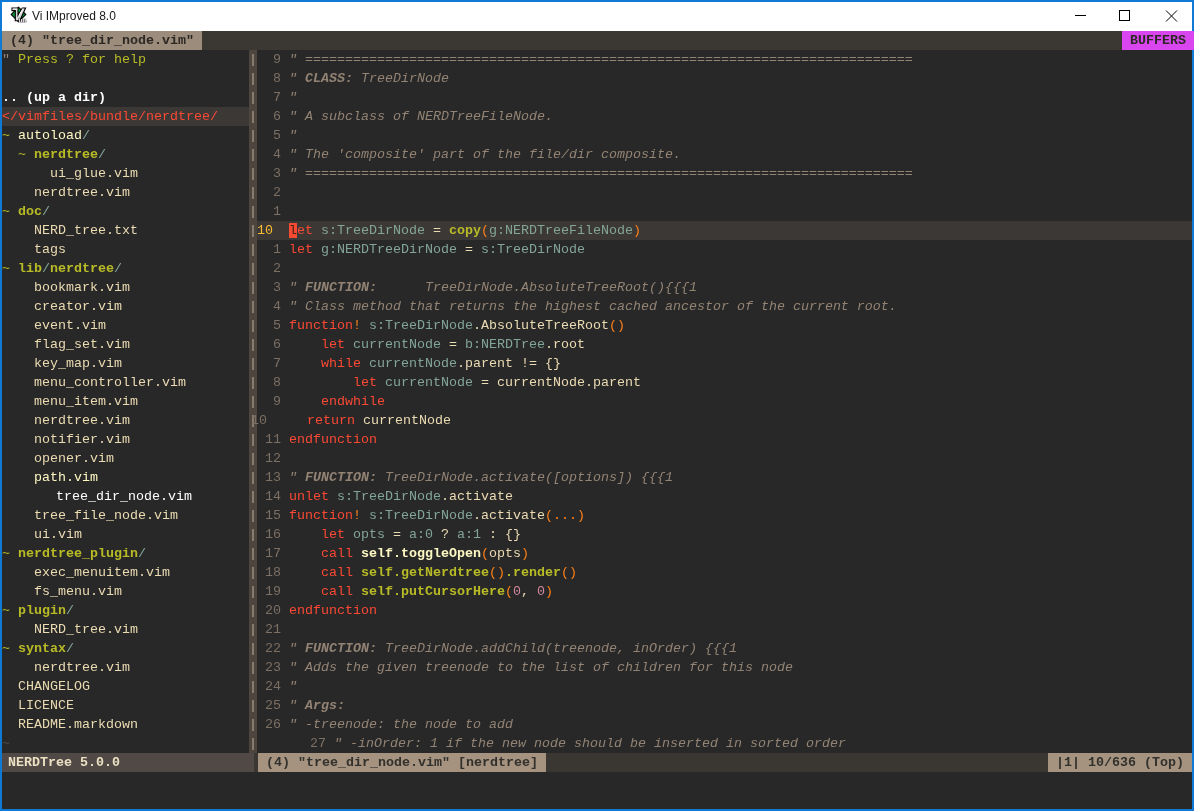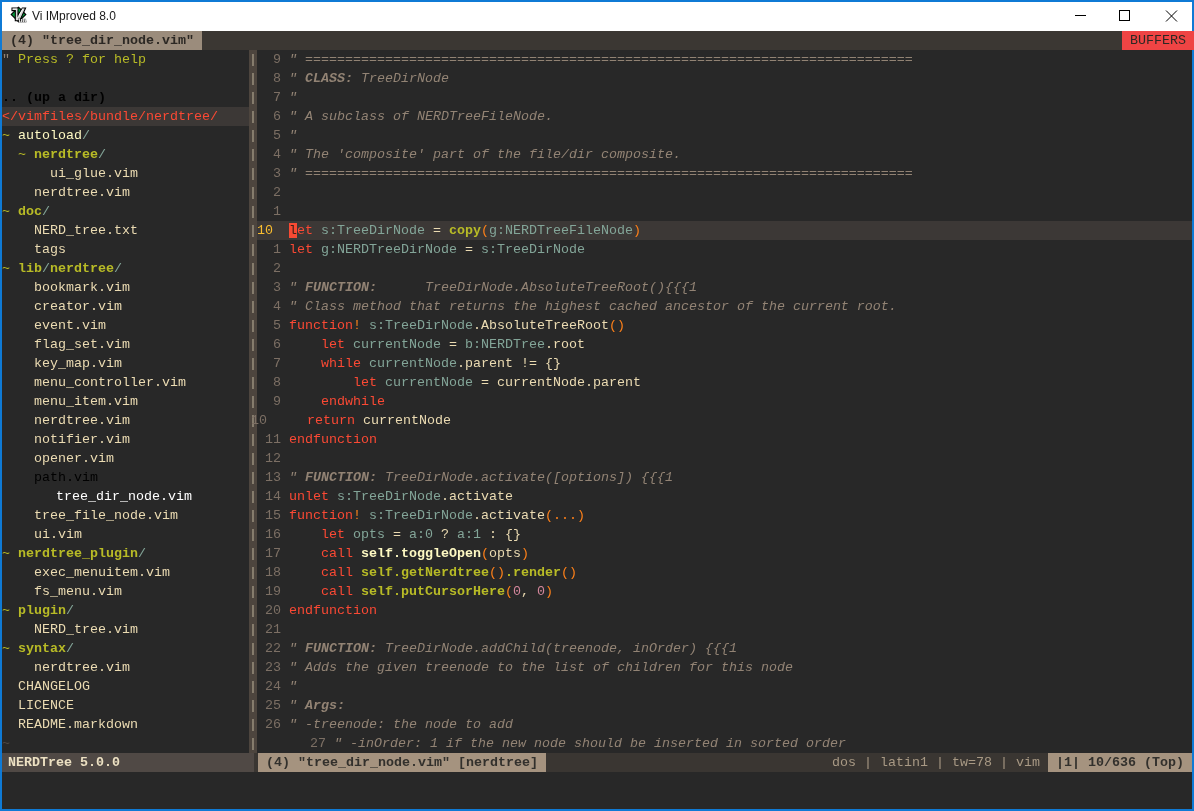--- a/index.html
+++ b/index.html
@@ -18,49 +18,49 @@
 <div class="abs" style="left:30px;top:7px;font-family:'Liberation Sans',sans-serif;font-size:12px;line-height:15px;color:#191919;">Vi IMproved 8.0</div>
 <svg class="abs" style="left:1063px;top:0;" width="127" height="29" viewBox="0 0 127 29">
           <line x1="10" y1="13.5" x2="21" y2="13.5" stroke="#000" stroke-width="1"></line>
           <rect x="54.5" y="8.5" width="10" height="10" fill="none" stroke="#000" stroke-width="1"></rect>
           <line x1="101" y1="8.5" x2="112" y2="19.5" stroke="#000" stroke-width="1"></line>
           <line x1="112" y1="8.5" x2="101" y2="19.5" stroke="#000" stroke-width="1"></line>
         </svg>
 </div>
 <div class="abs" style="left:0;top:29px;width:1190px;height:19px;background:#3b3733;">
 <div class="m" style="left:0;top:0;background:#9b8c7c;color:#2c2824;font-weight:bold;">&nbsp;(4)&nbsp;"tree_dir_node.vim"&nbsp;</div>
-<div class="m" style="left:1120px;top:0;background:#ef4444;color:#2c2824;font-weight:normal;">&nbsp;BUFFERS&nbsp;</div>
+<div class="m" style="left:1120px;top:0;background:#d946ef;color:#2c2824;font-weight:bold;">&nbsp;BUFFERS&nbsp;</div>
 </div>
 </div>
 <div class="abs" style="left:249px;top:50px;width:8px;height:703px;background:#4d453e;"></div>
 <div class="m" style="left:249px;top:50px;color:#b2a791;text-align:center;width:8px;">|<br>|<br>|<br>|<br>|<br>|<br>|<br>|<br>|<br>|<br>|<br>|<br>|<br>|<br>|<br>|<br>|<br>|<br>|<br>|<br>|<br>|<br>|<br>|<br>|<br>|<br>|<br>|<br>|<br>|<br>|<br>|<br>|<br>|<br>|<br>|<br>|<br></div>
 <div class="abs" style="left:2px;top:107px;width:247px;height:19px;background:#3c3836;"></div>
 <div class="abs" style="left:257px;top:221px;width:935px;height:19px;background:#3c3836;"></div>
 <div class="m" style="left:2px;top:50px;"><span style="color:#928374;">"&nbsp;</span><span style="color:#b8bb26;">Press&nbsp;?&nbsp;for&nbsp;help</span></div>
-<div class="m" style="left:2px;top:88px;"><span style="color:#000000;font-weight:bold;">..&nbsp;(up&nbsp;a&nbsp;dir)</span></div>
+<div class="m" style="left:2px;top:88px;"><span style="color:#ffffff;font-weight:bold;">..&nbsp;(up&nbsp;a&nbsp;dir)</span></div>
 <div class="m" style="left:2px;top:107px;"><span style="color:#fb4934;">&lt;/vimfiles/bundle/nerdtree/</span></div>
 <div class="m" style="left:2px;top:126px;"><span style="color:#b8bb26;">~&nbsp;</span><span style="color:#fef9c3;font-weight:normal;">autoload</span><span style="color:#83a598;">/</span></div>
 <div class="m" style="left:2px;top:145px;"><span style="color:#b8bb26;">&nbsp;&nbsp;~&nbsp;</span><span style="color:#b8bb26;font-weight:bold;">nerdtree</span><span style="color:#83a598;">/</span></div>
 <div class="m" style="left:2px;top:164px;"><span style="color:#ebdbb2;">&nbsp;&nbsp;&nbsp;&nbsp;&nbsp;&nbsp;ui_glue.vim</span></div>
 <div class="m" style="left:2px;top:183px;"><span style="color:#ebdbb2;">&nbsp;&nbsp;&nbsp;&nbsp;nerdtree.vim</span></div>
 <div class="m" style="left:2px;top:202px;"><span style="color:#b8bb26;">~&nbsp;</span><span style="color:#b8bb26;font-weight:bold;">doc</span><span style="color:#83a598;">/</span></div>
 <div class="m" style="left:2px;top:221px;"><span style="color:#ebdbb2;">&nbsp;&nbsp;&nbsp;&nbsp;NERD_tree.txt</span></div>
 <div class="m" style="left:2px;top:240px;"><span style="color:#ebdbb2;">&nbsp;&nbsp;&nbsp;&nbsp;tags</span></div>
 <div class="m" style="left:2px;top:259px;"><span style="color:#b8bb26;">~&nbsp;</span><span style="color:#b8bb26;font-weight:bold;">lib</span><span style="color:#83a598;">/</span><span style="color:#b8bb26;font-weight:bold;">nerdtree</span><span style="color:#83a598;">/</span></div>
 <div class="m" style="left:2px;top:278px;"><span style="color:#ebdbb2;">&nbsp;&nbsp;&nbsp;&nbsp;bookmark.vim</span></div>
 <div class="m" style="left:2px;top:297px;"><span style="color:#ebdbb2;">&nbsp;&nbsp;&nbsp;&nbsp;creator.vim</span></div>
 <div class="m" style="left:2px;top:316px;"><span style="color:#ebdbb2;">&nbsp;&nbsp;&nbsp;&nbsp;event.vim</span></div>
 <div class="m" style="left:2px;top:335px;"><span style="color:#ebdbb2;">&nbsp;&nbsp;&nbsp;&nbsp;flag_set.vim</span></div>
 <div class="m" style="left:2px;top:354px;"><span style="color:#ebdbb2;">&nbsp;&nbsp;&nbsp;&nbsp;key_map.vim</span></div>
 <div class="m" style="left:2px;top:373px;"><span style="color:#ebdbb2;">&nbsp;&nbsp;&nbsp;&nbsp;menu_controller.vim</span></div>
 <div class="m" style="left:2px;top:392px;"><span style="color:#ebdbb2;">&nbsp;&nbsp;&nbsp;&nbsp;menu_item.vim</span></div>
 <div class="m" style="left:2px;top:411px;"><span style="color:#ebdbb2;">&nbsp;&nbsp;&nbsp;&nbsp;nerdtree.vim</span></div>
 <div class="m" style="left:2px;top:430px;"><span style="color:#ebdbb2;">&nbsp;&nbsp;&nbsp;&nbsp;notifier.vim</span></div>
 <div class="m" style="left:2px;top:449px;"><span style="color:#ebdbb2;">&nbsp;&nbsp;&nbsp;&nbsp;opener.vim</span></div>
-<div class="m" style="left:2px;top:468px;"><span style="color:#000000;">&nbsp;&nbsp;&nbsp;&nbsp;path.vim</span></div>
+<div class="m" style="left:2px;top:468px;"><span style="color:#fef9c3;">&nbsp;&nbsp;&nbsp;&nbsp;path.vim</span></div>
 <div class="m" style="left:2px;top:487px;"><span style="color:#ffffff;margin-left:22px;">&nbsp;&nbsp;&nbsp;&nbsp;tree_dir_node.vim</span></div>
 <div class="m" style="left:2px;top:506px;"><span style="color:#ebdbb2;">&nbsp;&nbsp;&nbsp;&nbsp;tree_file_node.vim</span></div>
 <div class="m" style="left:2px;top:525px;"><span style="color:#ebdbb2;">&nbsp;&nbsp;&nbsp;&nbsp;ui.vim</span></div>
 <div class="m" style="left:2px;top:544px;"><span style="color:#b8bb26;">~&nbsp;</span><span style="color:#b8bb26;font-weight:bold;">nerdtree_plugin</span><span style="color:#83a598;">/</span></div>
 <div class="m" style="left:2px;top:563px;"><span style="color:#ebdbb2;text-align:center;">&nbsp;&nbsp;&nbsp;&nbsp;exec_menuitem.vim</span></div>
 <div class="m" style="left:2px;top:582px;"><span style="color:#ebdbb2;">&nbsp;&nbsp;&nbsp;&nbsp;fs_menu.vim</span></div>
 <div class="m" style="left:2px;top:601px;"><span style="color:#b8bb26;">~&nbsp;</span><span style="color:#b8bb26;font-weight:bold;">plugin</span><span style="color:#83a598;">/</span></div>
 <div class="m" style="left:2px;top:620px;"><span style="color:#ebdbb2;">&nbsp;&nbsp;&nbsp;&nbsp;NERD_tree.vim</span></div>
 <div class="m" style="left:2px;top:639px;"><span style="color:#b8bb26;">~&nbsp;</span><span style="color:#b8bb26;font-weight:bold;">syntax</span><span style="color:#83a598;">/</span></div>
 <div class="m" style="left:2px;top:658px;"><span style="color:#ebdbb2;">&nbsp;&nbsp;&nbsp;&nbsp;nerdtree.vim</span></div>
@@ -102,14 +102,13 @@
 <div class="m" style="left:257px;top:639px;"><span style="color:#7c6f64;">&nbsp;22&nbsp;</span><span style="color:#928374;font-style:italic;">"&nbsp;</span><span style="color:#928374;font-weight:bold;font-style:italic;">FUNCTION:&nbsp;</span><span style="color:#928374;font-style:italic;">TreeDirNode.addChild(treenode,&nbsp;inOrder)&nbsp;{{{1</span></div>
 <div class="m" style="left:257px;top:658px;"><span style="color:#7c6f64;">&nbsp;23&nbsp;</span><span style="color:#928374;font-style:italic;">"&nbsp;Adds&nbsp;the&nbsp;given&nbsp;treenode&nbsp;to&nbsp;the&nbsp;list&nbsp;of&nbsp;children&nbsp;for&nbsp;this&nbsp;node</span></div>
 <div class="m" style="left:257px;top:677px;"><span style="color:#7c6f64;">&nbsp;24&nbsp;</span><span style="color:#928374;font-style:italic;">"</span></div>
 <div class="m" style="left:257px;top:696px;"><span style="color:#7c6f64;">&nbsp;25&nbsp;</span><span style="color:#928374;font-style:italic;">"&nbsp;</span><span style="color:#928374;font-weight:bold;font-style:italic;">Args:</span></div>
 <div class="m" style="left:257px;top:715px;"><span style="color:#7c6f64;">&nbsp;26&nbsp;</span><span style="color:#928374;font-style:italic;">"&nbsp;-treenode:&nbsp;the&nbsp;node&nbsp;to&nbsp;add</span></div>
 <div class="m" style="left:257px;top:734px;"><span style="color:#7c6f64;padding-left:45px;">&nbsp;27&nbsp;</span><span style="color:#928374;font-style:italic;">"&nbsp;-inOrder:&nbsp;1&nbsp;if&nbsp;the&nbsp;new&nbsp;node&nbsp;should&nbsp;be&nbsp;inserted&nbsp;in&nbsp;sorted&nbsp;order</span></div>
 <div class="abs" style="left:2px;top:753px;width:1190px;height:19px;background:#3a3632;"></div>
 <div class="abs" style="left:2px;top:753px;width:252px;height:19px;background:#504945;"></div>
 <div class="m" style="left:8px;top:753px;color:#ece0c2;font-weight:bold;">NERDTree&nbsp;5.0.0</div>
 <div class="m" style="left:258px;top:753px;background:#a5937f;color:#32302c;font-weight:bold;">&nbsp;(4)&nbsp;"tree_dir_node.vim"&nbsp;[nerdtree]&nbsp;</div>
-<div class="m" style="left:832px;top:753px;color:#a89984;">dos&nbsp;|&nbsp;latin1&nbsp;|&nbsp;tw=78&nbsp;|&nbsp;vim</div>
 <div class="m" style="left:1048px;top:753px;background:#a5937f;color:#32302c;font-weight:bold;">&nbsp;|1|&nbsp;10/636&nbsp;(Top)&nbsp;</div>
 </div>
 </body></html>

